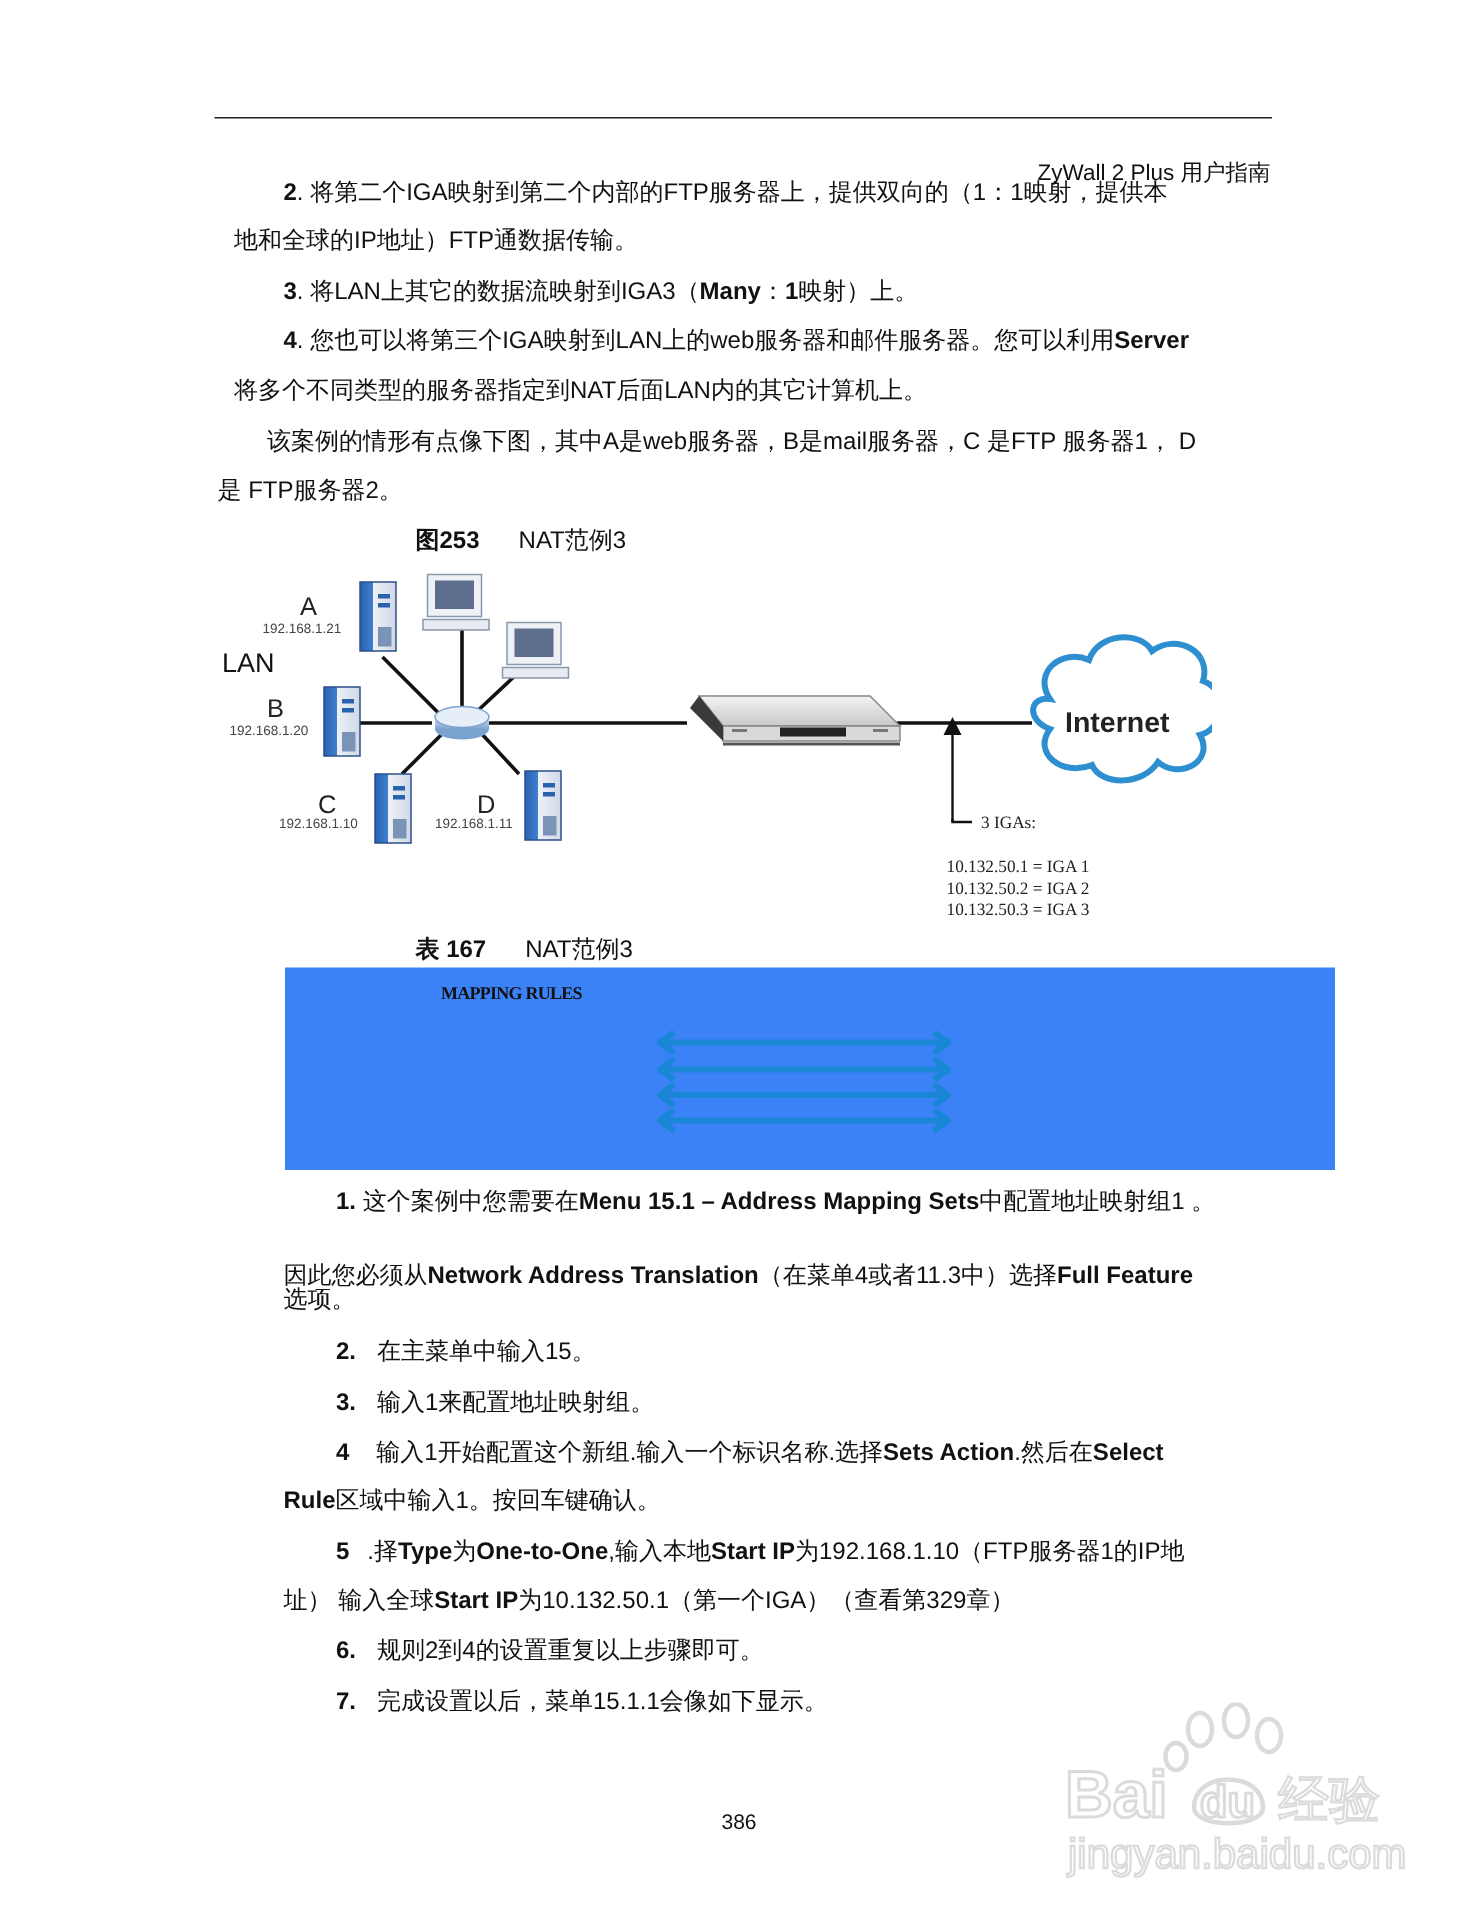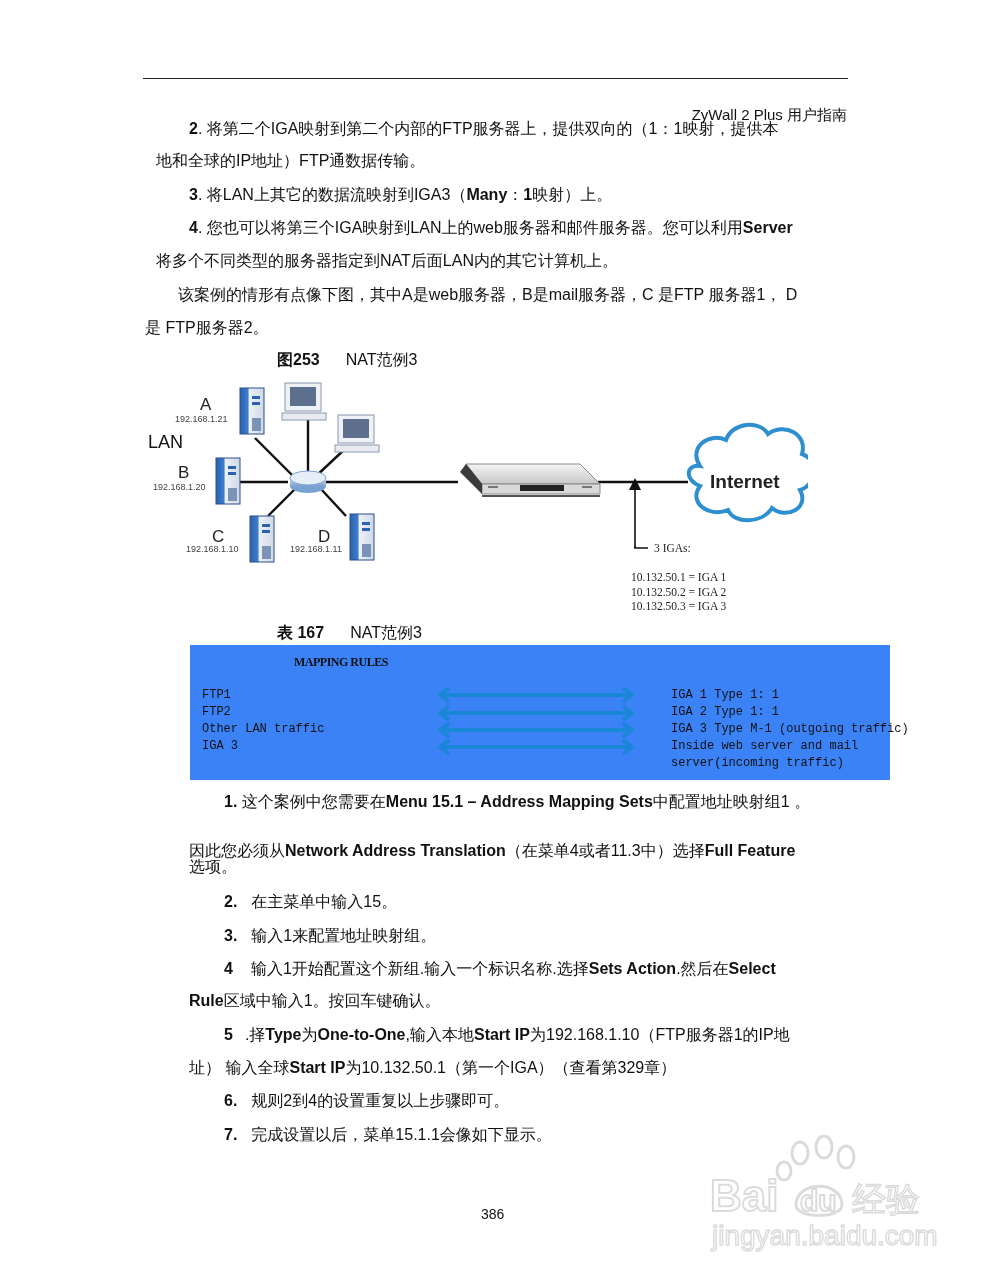--- a/index.html
+++ b/index.html
@@ -157,49 +157,36 @@
     </g>
   </svg>
 </div>
 
 <div class="cap" style="left:277px;top:623px;">
   <b>表 167</b><span style="display:inline-block;width:26px;"></span><span>NAT范例3</span>
 </div>
 
 <div class="abs rules">
   <div class="abs title">MAPPING RULES</div>
-  <div class="abs lft" style="left:12px;top:42px;">
-    <div>FTP1</div>
-    <div>FTP2</div>
-    <div>Other LAN traffic</div>
-    <div>IGA 3</div>
-  </div>
   <svg class="abs" style="left:242px;top:42px;" width="210" height="70">
     <g stroke="#1a86d6" stroke-width="4" fill="none" stroke-linecap="round" stroke-linejoin="round">
       <line x1="10" y1="8" x2="198" y2="8"></line>
         <polyline points="16,2 8,8 16,14"></polyline>
         <polyline points="192,2 200,8 192,14"></polyline>
       <line x1="10" y1="26" x2="198" y2="26"></line>
         <polyline points="16,20 8,26 16,32"></polyline>
         <polyline points="192,20 200,26 192,32"></polyline>
       <line x1="10" y1="43" x2="198" y2="43"></line>
         <polyline points="16,37 8,43 16,49"></polyline>
         <polyline points="192,37 200,43 192,49"></polyline>
       <line x1="10" y1="60" x2="198" y2="60"></line>
         <polyline points="16,54 8,60 16,66"></polyline>
         <polyline points="192,54 200,60 192,66"></polyline>
     </g>
   </svg>
-  <div class="abs rgt" style="left:481px;top:42px;">
-    <div>IGA 1 Type 1: 1</div>
-    <div>IGA 2 Type 1: 1</div>
-    <div>IGA 3 Type M-1 (outgoing traffic)</div>
-    <div>Inside web server and mail</div>
-    <div>server(incoming traffic)</div>
-  </div>
 </div>
 
 <div class="p" style="left:224px;top:792px;">
   <b>1.</b><span> </span><span>这个案例中您需要在</span><b>Menu 15.1 – Address Mapping Sets</b><span>中配置地址映射组1  。</span>
 </div>
 <div class="p" style="left:189px;top:825px;margin-top:16px;">
   <span>因此您必须从</span><b>Network Address Translation</b><span>（在菜单4或者11.3中）选择</span><b>Full Feature</b>
 </div>
 <div class="p" style="left:189px;top:857px;">选项。</div>
 

